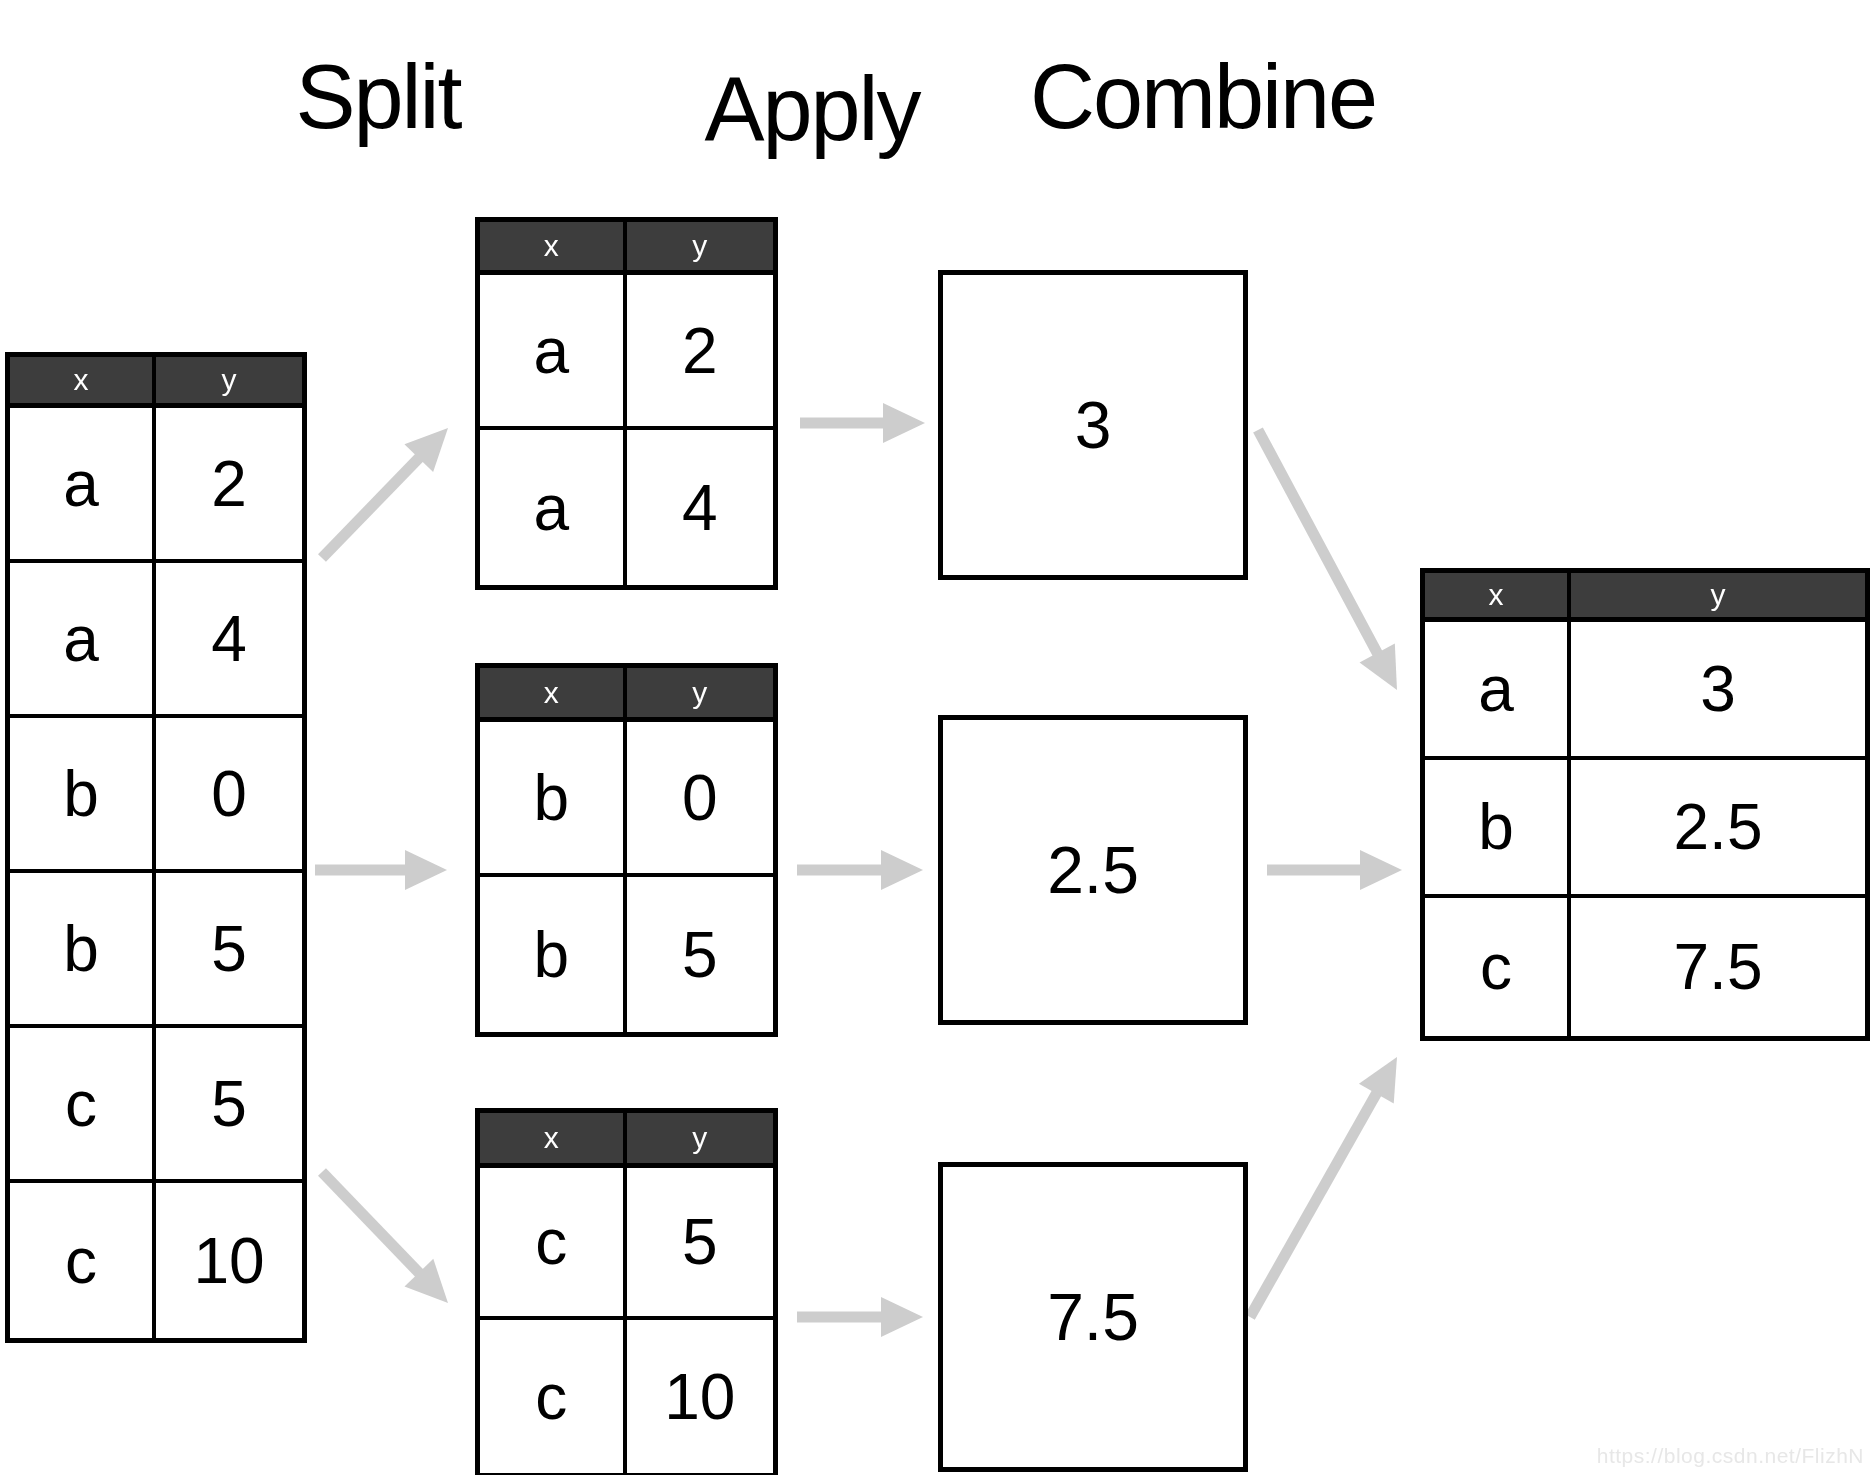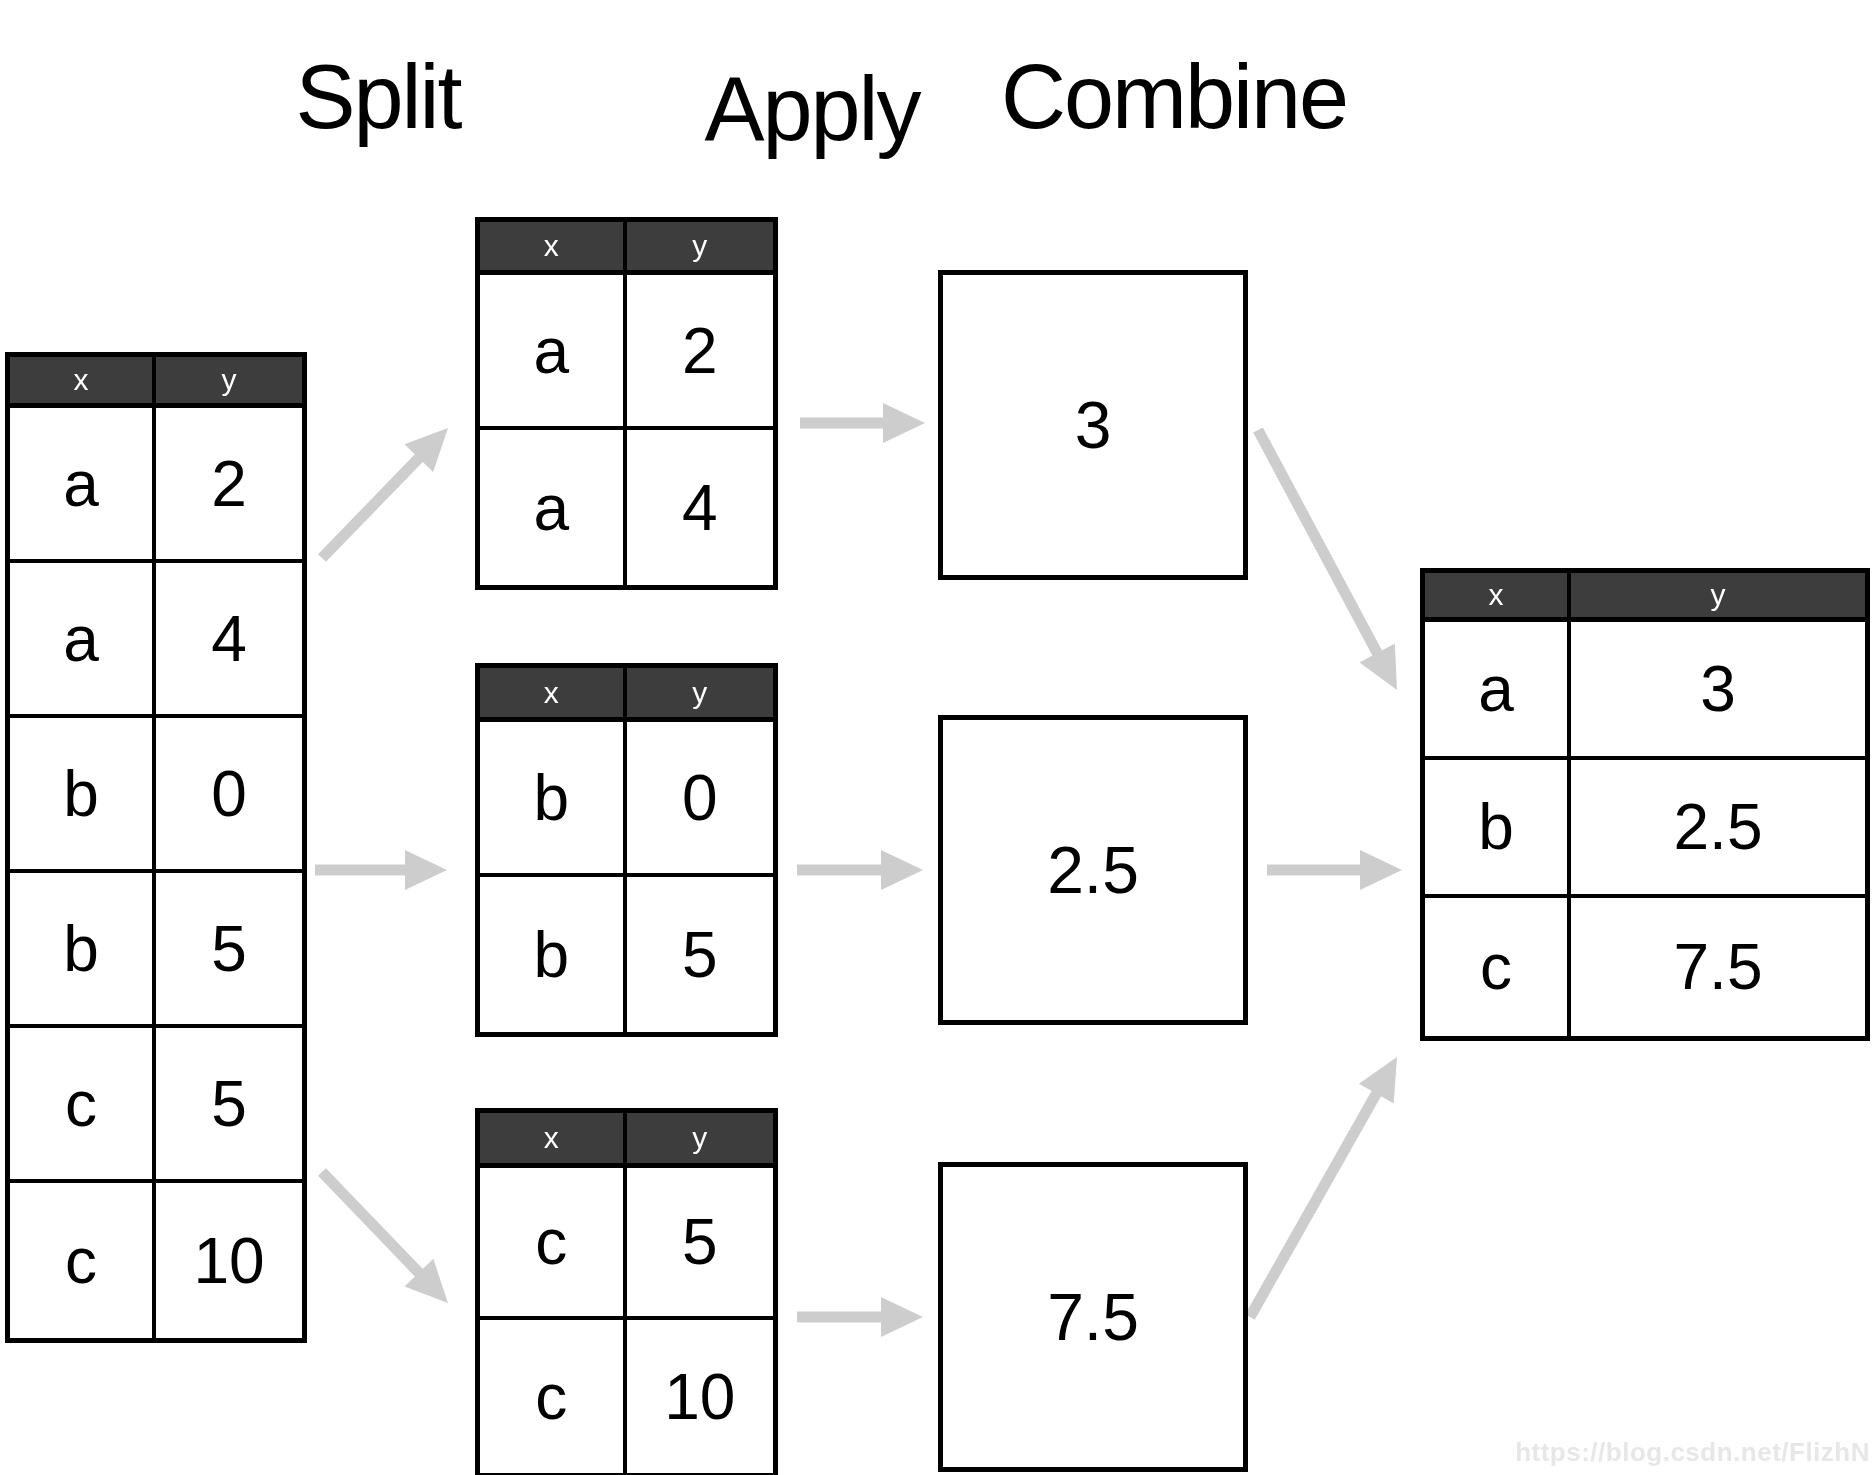--- a/index.html
+++ b/index.html
@@ -65,36 +65,35 @@
     display:flex;align-items:center;justify-content:center;
     font-size:66px;
     color:#000;
   }
   .arrows{
     position:absolute;left:0;top:0;width:1873px;height:1475px;
     pointer-events:none;
   }
   .watermark{
     position:absolute;
-    right:3px;
+    right:9px;
     bottom:7px;
-    font-size:26px;
+    font-size:21px;
     letter-spacing:0.5px;
     color:var(--watermark,#e7e7e7);
-    font-weight:bold;
   }
 </style>
 </head>
 <body>
 
 <div class="canvas">
 
   <div class="title" style="left:378px;">Split</div>
   <div class="title" style="left:812px;margin-top:12px;">Apply</div>
-  <div class="title" style="left:1174px;">Combine</div>
+  <div class="title" style="left:1203px;">Combine</div>
 
   <svg class="arrows" viewBox="0 0 1873 1475">
       <g>
         <line x1="322" y1="558" x2="424.3369083018788" y2="452.414300958379" stroke="#cdcdcd" stroke-width="11"></line>
         <polygon points="448,428 433.1304755248968,472.0783080651277 404.4077685150391,444.2393766555734" fill="#cdcdcd"></polygon>
       </g>
       <g>
         <line x1="315" y1="870" x2="413" y2="870" stroke="#cdcdcd" stroke-width="11"></line>
         <polygon points="447,870 405,890 405,850" fill="#cdcdcd"></polygon>
       </g>

